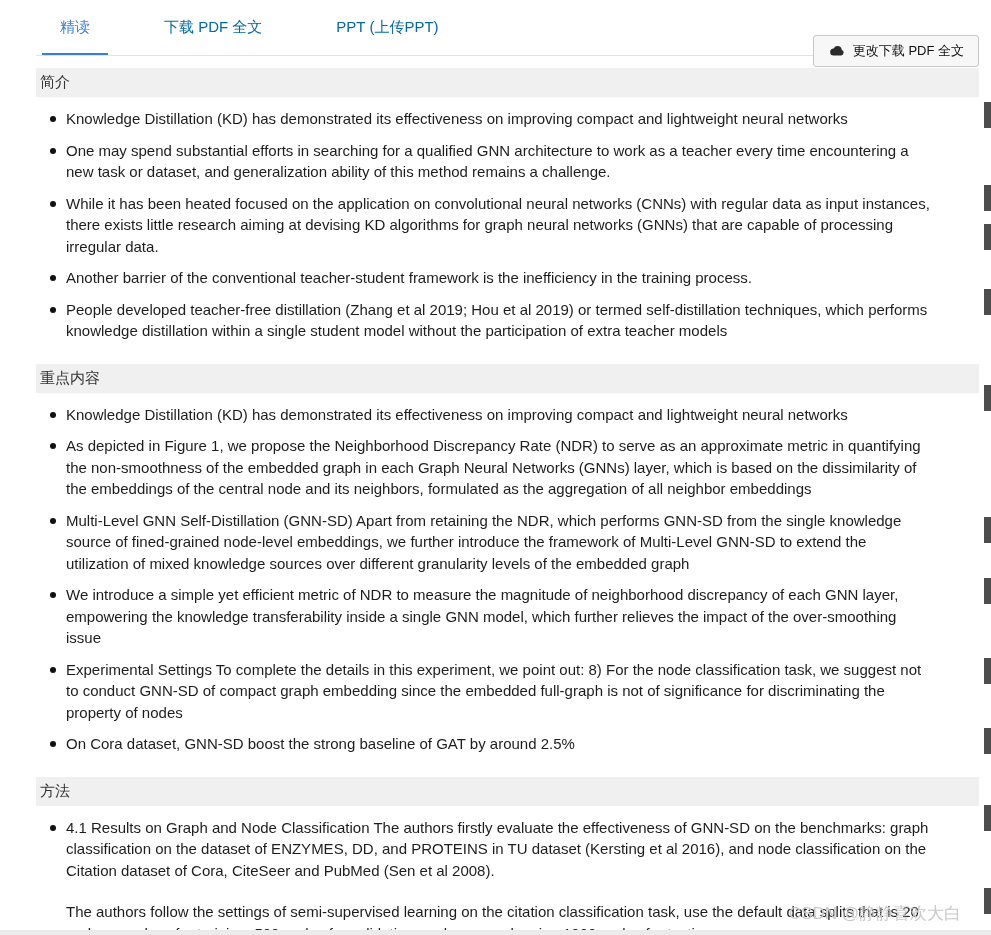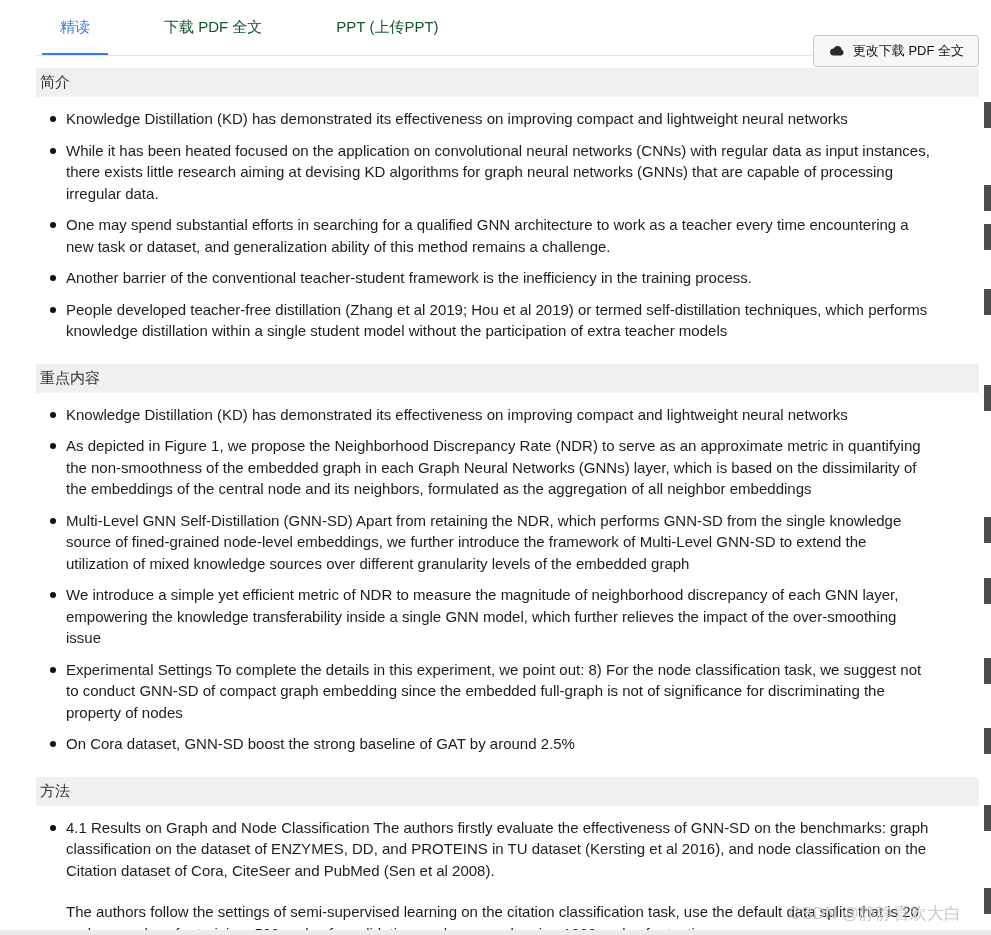--- a/index.html
+++ b/index.html
@@ -17,21 +17,21 @@
   .page{position:relative;width:991px;height:935px;background:#fff;}
 
   
   .topbar{
     margin:0 12px 0 36px;height:56px;
     border-bottom:1px solid #e3e3e3;
     display:flex;align-items:stretch;justify-content:space-between;gap:9px;
   }
   .tabs{display:flex;align-items:stretch;margin-left:6px;}
   .tab{
-    padding:0 18px;margin-right:38px;font-size:15px;color:#14532d;
+    padding:0 18px;margin-right:38px;font-size:15px;color:#0369a1;
     line-height:54px;cursor:pointer;border-bottom:2px solid transparent;
     white-space:nowrap;
   }
   .tab.active{color:var(--accent);border-bottom-color:var(--accent);}
   .btn-wrap{display:flex;align-items:center;}
   .dl-btn{
     display:flex;align-items:center;gap:8px;
     background:#f7f7f7;border:1px solid #c9c9c9;border-radius:3px;
     padding:6px 14px;font-size:13px;color:#111;cursor:pointer;
     font-family:inherit;margin-right:0;margin-top:47px;
@@ -94,24 +94,24 @@
   </div>
 
   <div class="content" id="sections">
       <section class="section">
     <div class="section-title">简介</div>
     <ul class="bullets">
           <li class="bullet">
             <p>Knowledge Distillation (KD) has demonstrated its effectiveness on improving compact and lightweight neural networks</p>
           </li>
           <li class="bullet">
-            <p>While it has been heated focused on the application on convolutional neural networks (CNNs) with regular data as input instances, there exists little research aiming at devising KD algorithms for graph neural networks (GNNs) that are capable of processing irregular data.</p>
+            <p>One may spend substantial efforts in searching for a qualified GNN architecture to work as a teacher every time encountering a new task or dataset, and generalization ability of this method remains a challenge.</p>
           </li>
           <li class="bullet">
-            <p>One may spend substantial efforts in searching for a qualified GNN architecture to work as a teacher every time encountering a new task or dataset, and generalization ability of this method remains a challenge.</p>
+            <p>While it has been heated focused on the application on convolutional neural networks (CNNs) with regular data as input instances, there exists little research aiming at devising KD algorithms for graph neural networks (GNNs) that are capable of processing irregular data.</p>
           </li>
           <li class="bullet">
             <p>Another barrier of the conventional teacher-student framework is the inefficiency in the training process.</p>
           </li>
           <li class="bullet">
             <p>People developed teacher-free distillation (Zhang et al 2019; Hou et al 2019) or termed self-distillation techniques, which performs knowledge distillation within a single student model without the participation of extra teacher models</p>
           </li>
         </ul>
   </section>
       <section class="section">

